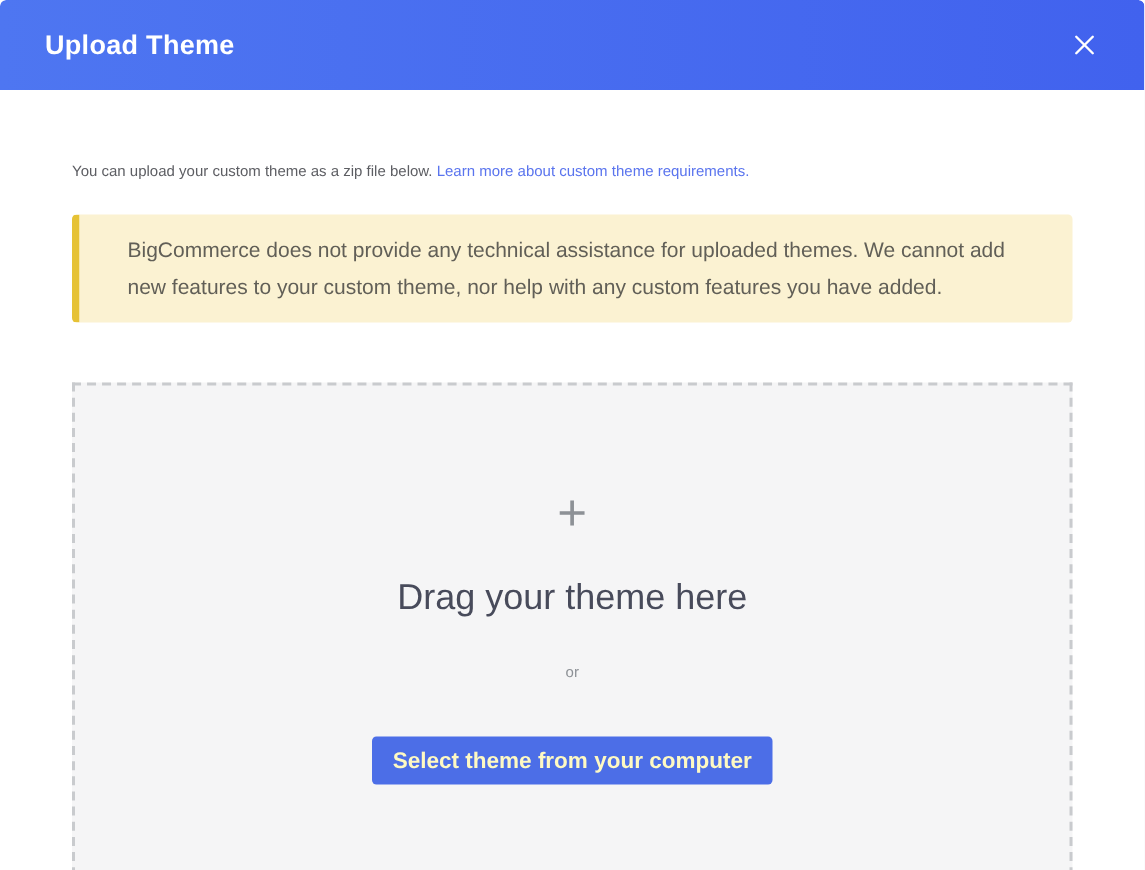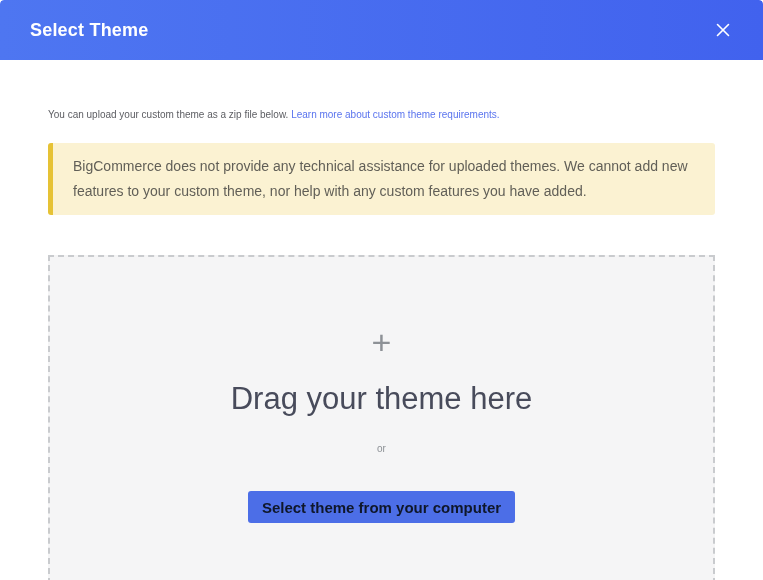--- a/index.html
+++ b/index.html
@@ -60,21 +60,21 @@
   .intro a{
     color:var(--link-blue);
     text-decoration:none;
     cursor:pointer;
   }
   .warning-banner{
     margin-top:18px;
     background:var(--warning-bg);
     border-left:5px solid var(--warning-border);
     border-radius:3px;
-    padding:11px 20px;
+    padding:11px 32px;
   }
   .warning-banner p{
     font-size:14px;
     line-height:25px;
     color:var(--warning-text);
   }
   .dropzone{
     margin-top:40px;
     background:var(--dropzone-bg);
     border:2px dashed var(--dropzone-border);
@@ -86,55 +86,55 @@
   }
   .plus-icon{
     margin-top:68px;
     font-size:34px;
     line-height:34px;
     font-weight:300;
     color:var(--muted-gray);
   }
   .dropzone-heading{
     margin-top:20px;
-    font-size:31px;
+    font-size:24px;
     line-height:40px;
     font-weight:300;
     color:var(--heading-text);
   }
   .or-separator{
     margin-top:21px;
     font-size:10px;
     line-height:18px;
     color:var(--muted-gray);
   }
   .select-theme-button{
     margin-top:33px;
     height:32px;
     padding:0 14px;
     background:var(--button-blue);
-    color:#0f172a;
+    color:#fef9c3;
     border:none;
     border-radius:3px;
     font-family:"Liberation Sans", sans-serif;
     font-size:15px;
     font-weight:600;
     cursor:pointer;
     display:inline-flex;
     align-items:center;
     justify-content:center;
   }
 </style>
 </head>
 <body>
 
 <div class="modal">
 
   <div class="modal-header">
-    <div class="modal-title">Select Theme</div>
+    <div class="modal-title">Upload Theme</div>
     <button class="close-button" aria-label="Close">
       <span>
         <svg width="16" height="16" viewBox="0 0 16 16">
           <line x1="2.5" y1="2.5" x2="13.5" y2="13.5" stroke="#ffffff" stroke-width="1.6" stroke-linecap="round"></line>
           <line x1="13.5" y1="2.5" x2="2.5" y2="13.5" stroke="#ffffff" stroke-width="1.6" stroke-linecap="round"></line>
         </svg>
       </span>
     </button>
   </div>
 

